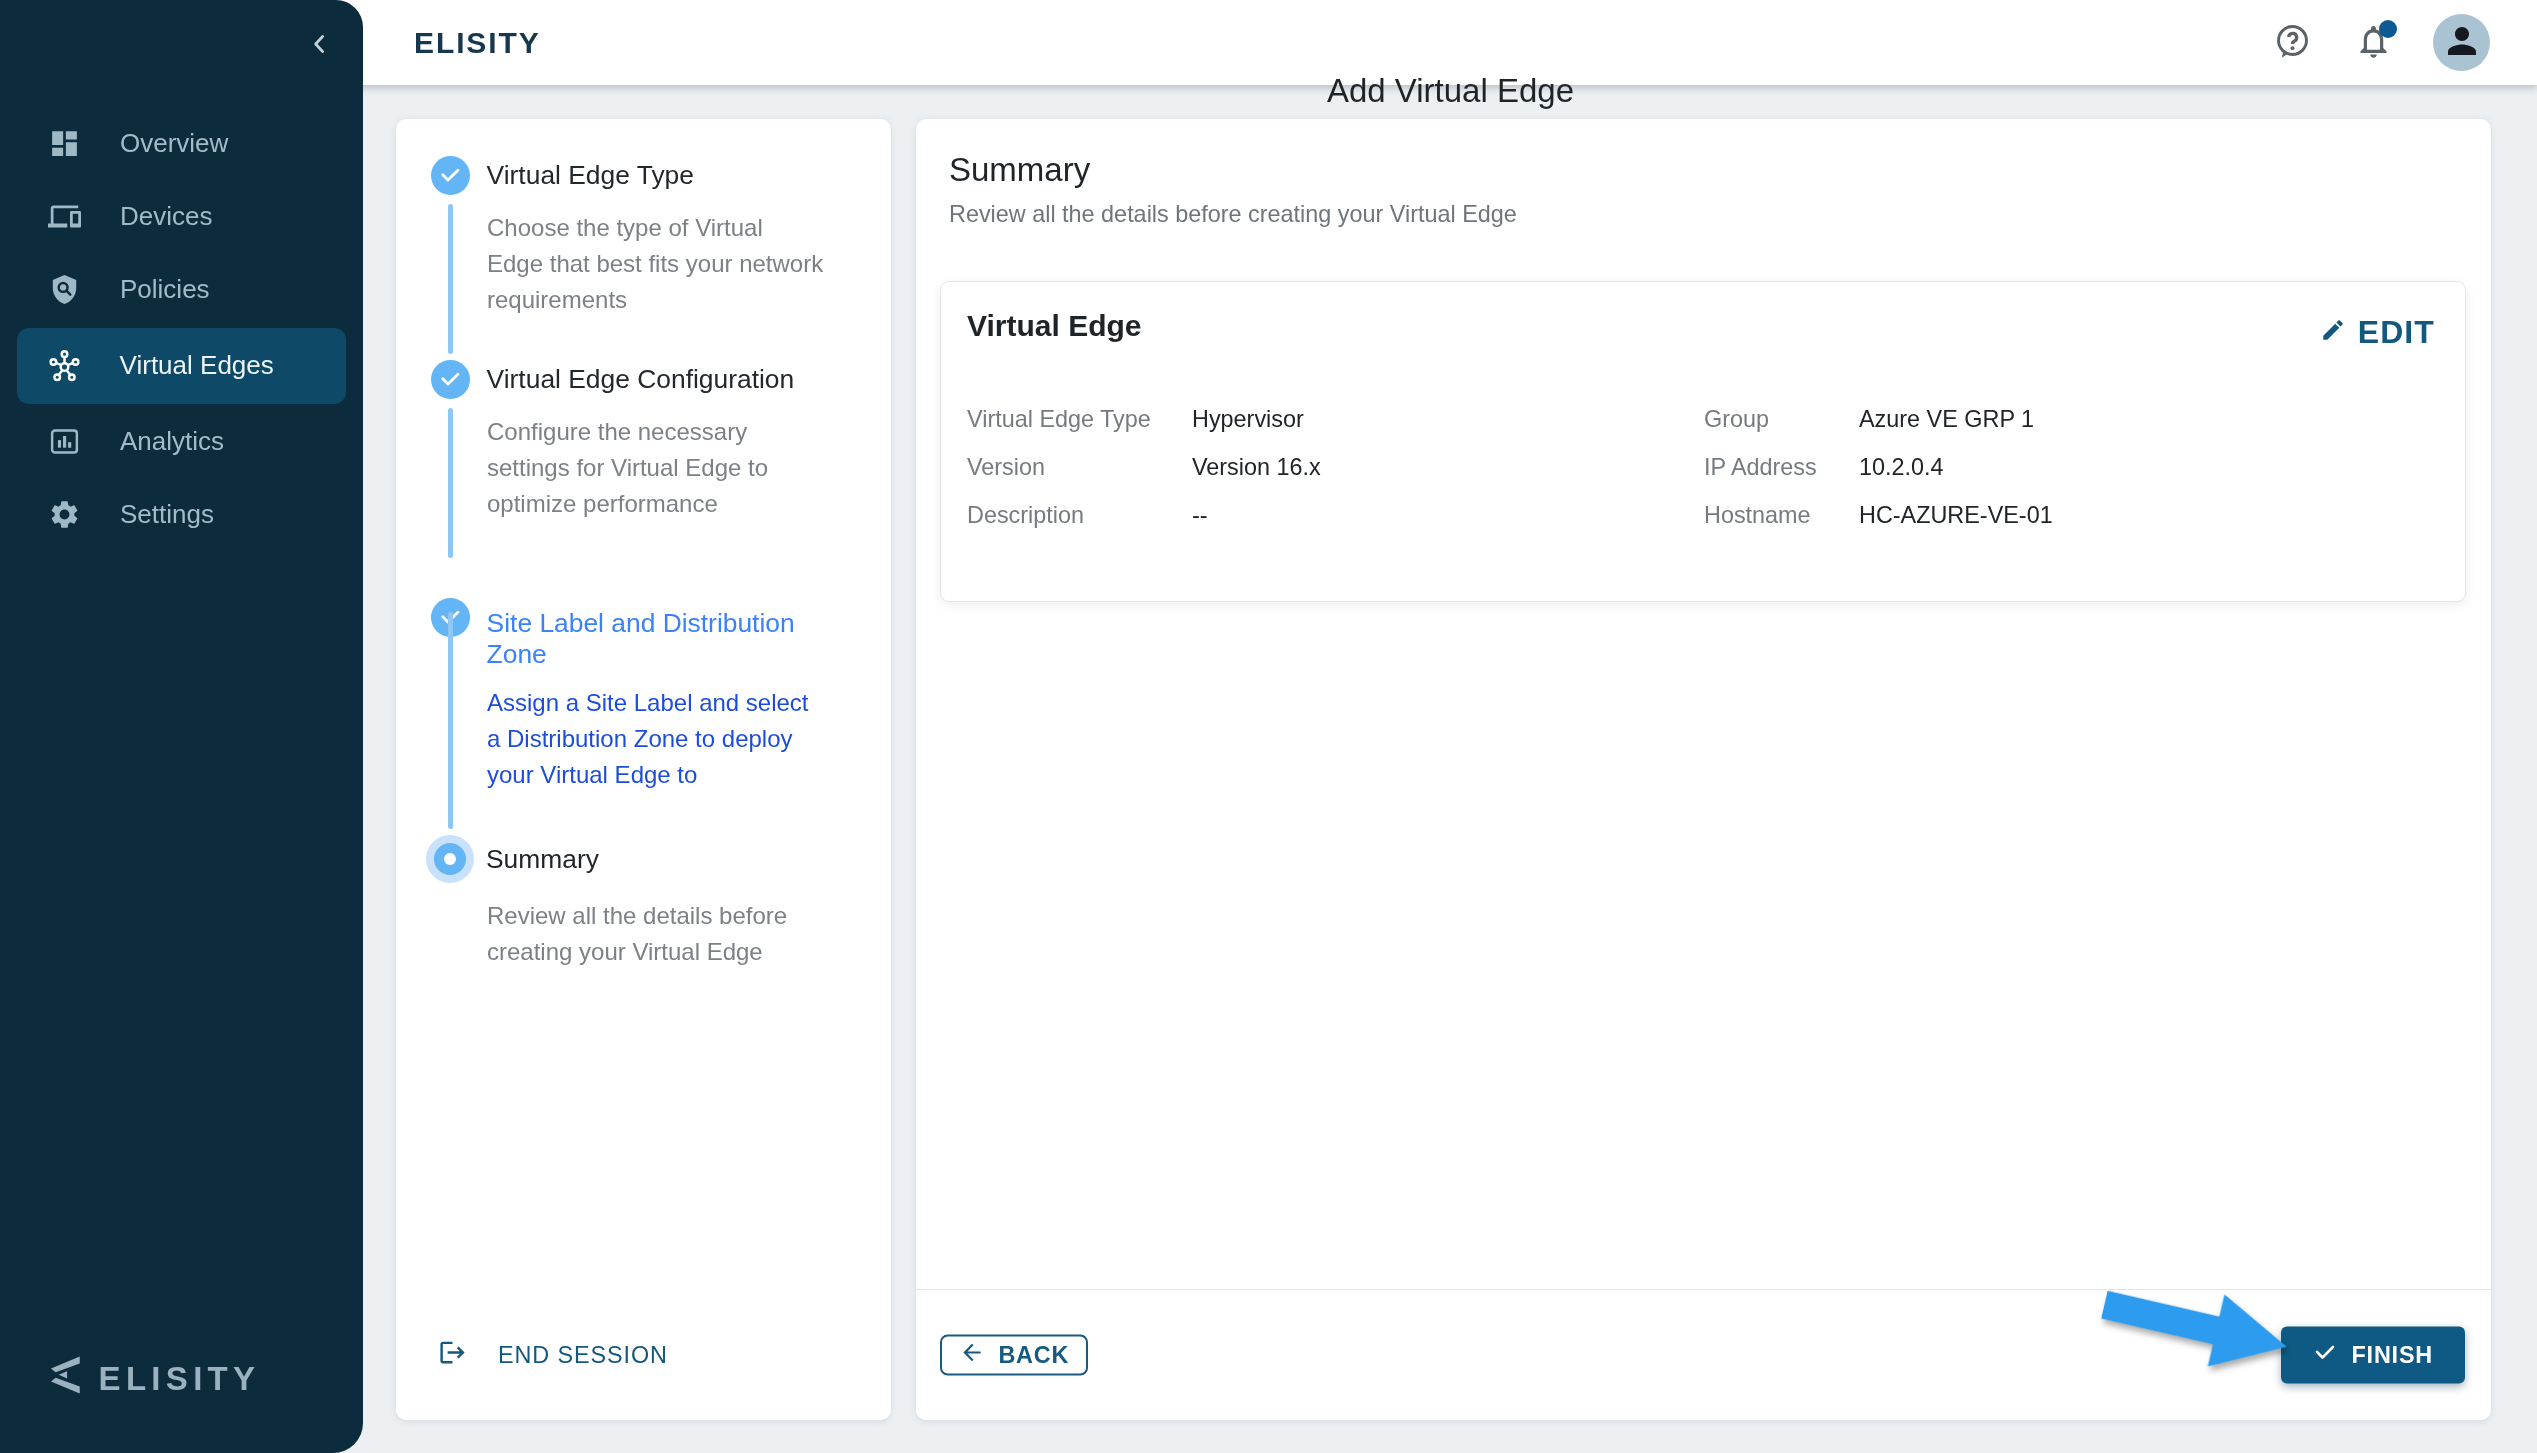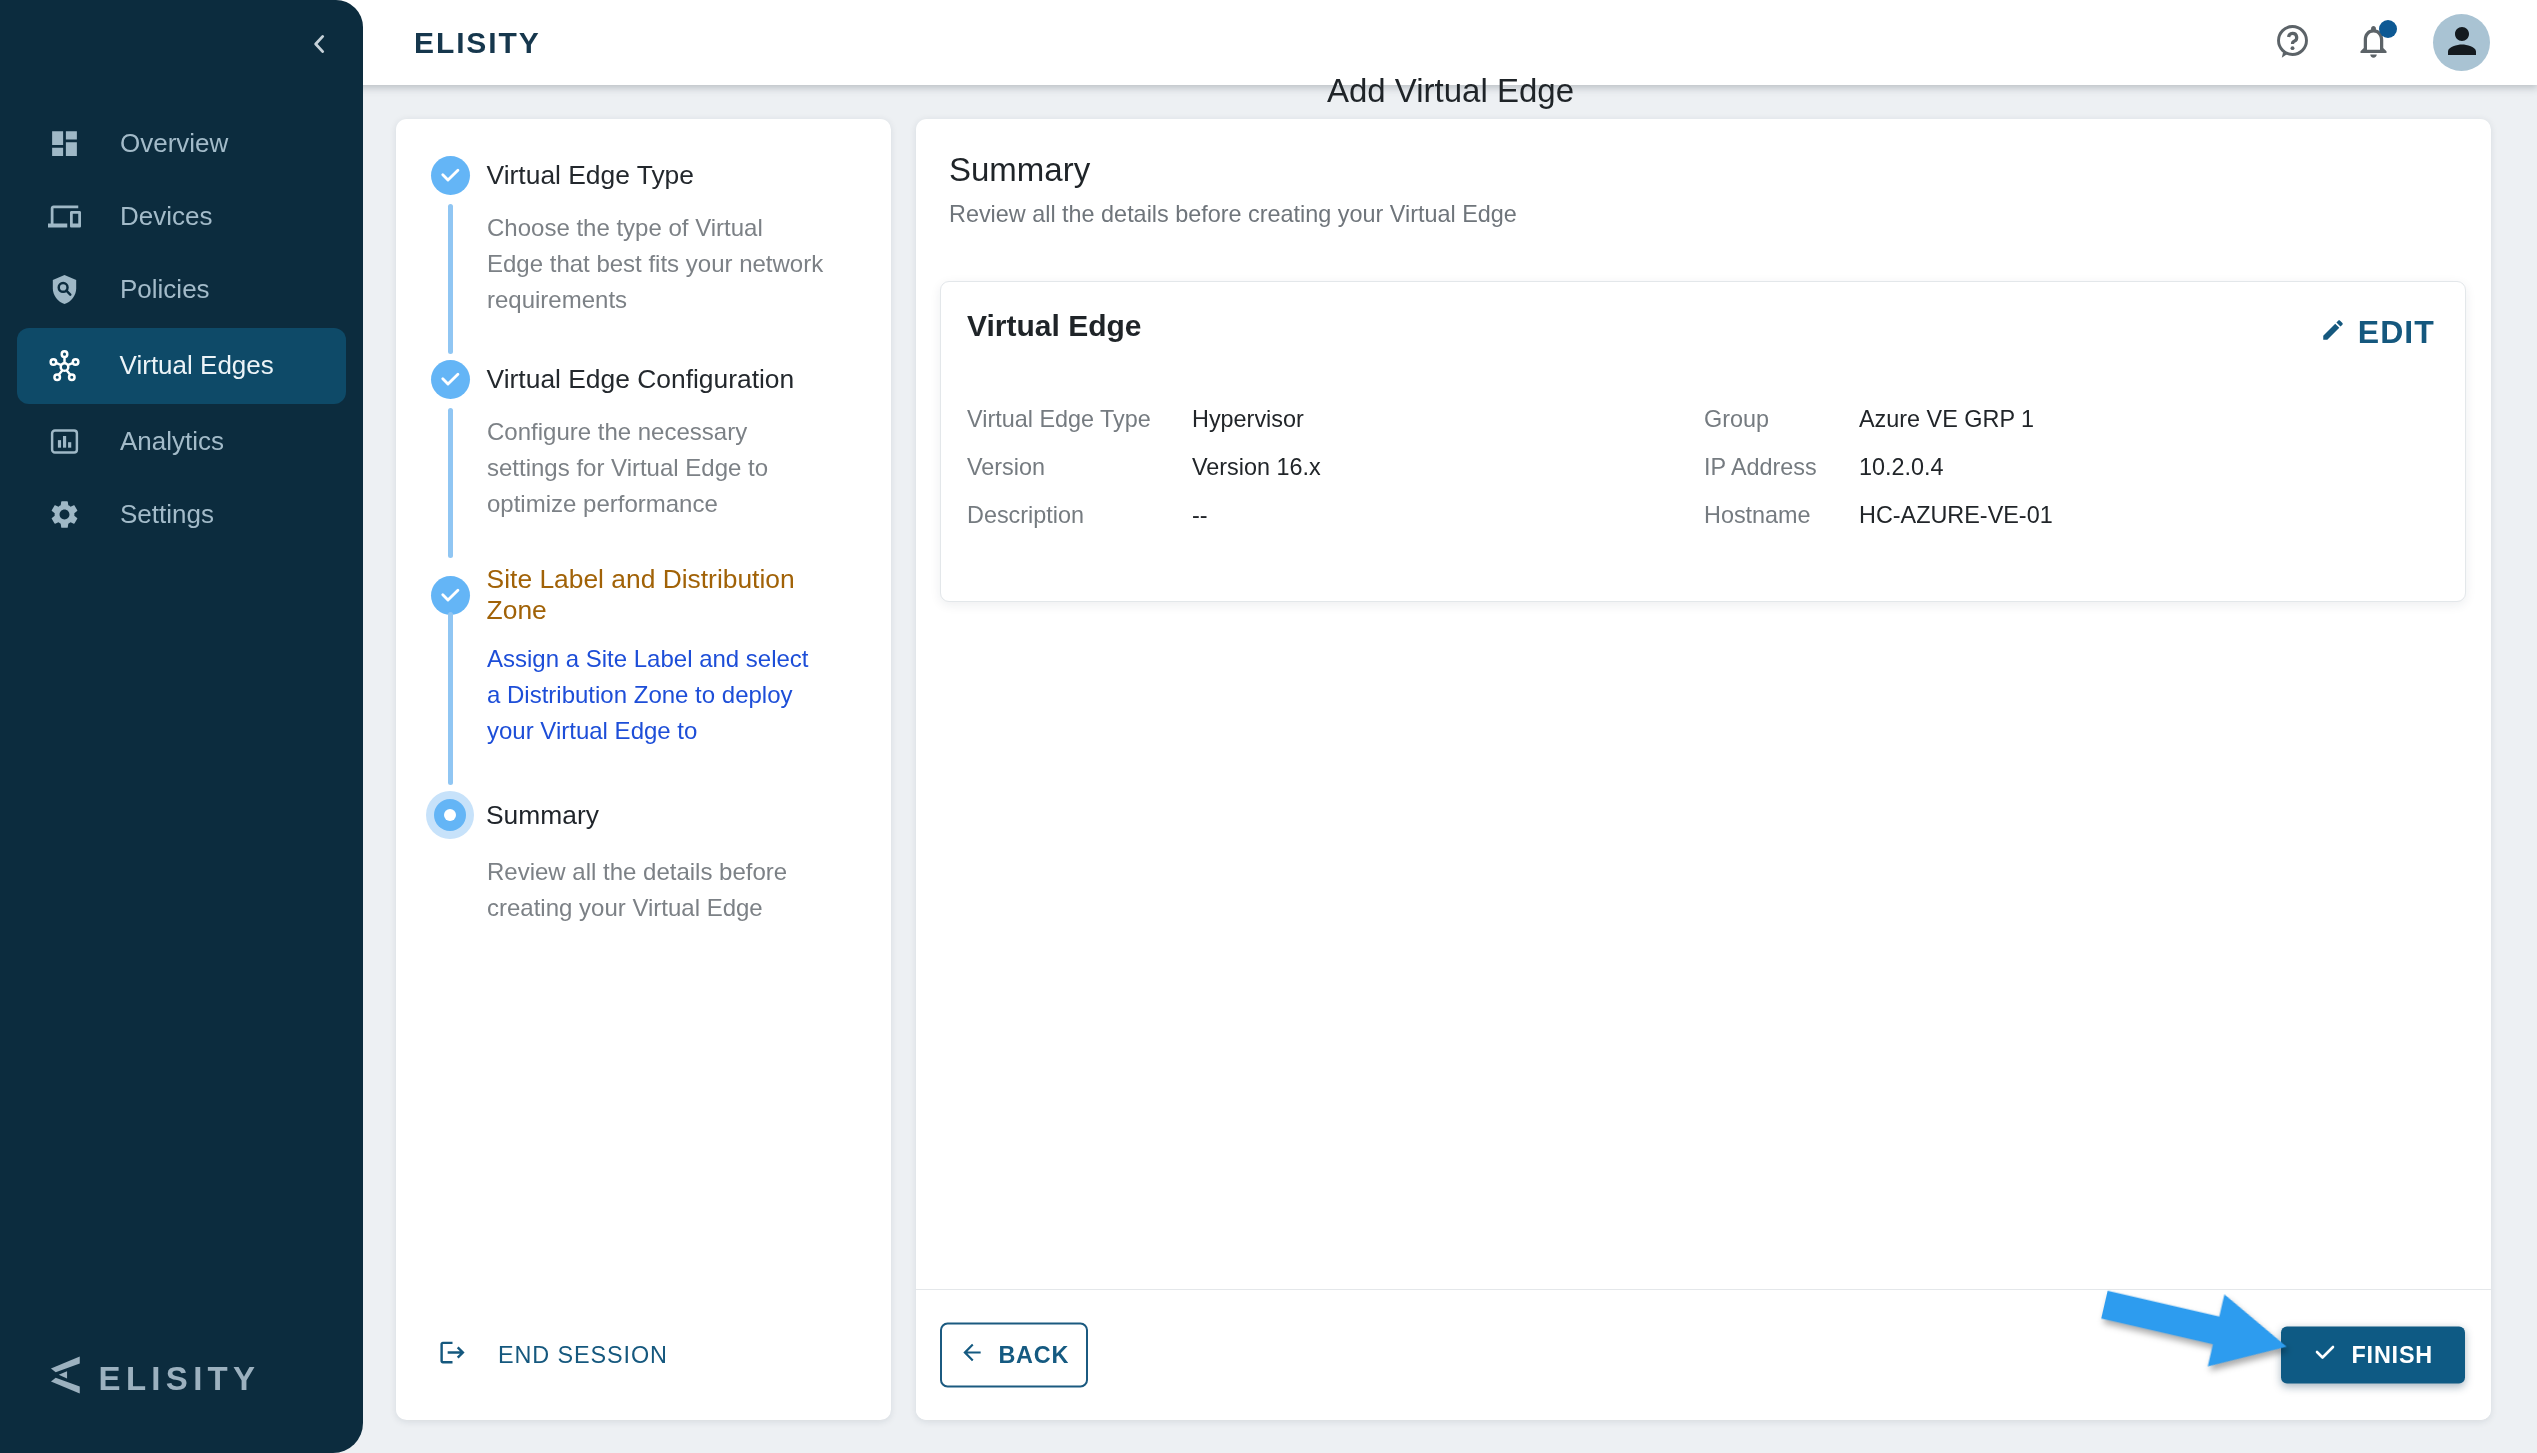--- a/index.html
+++ b/index.html
@@ -66,21 +66,21 @@
   .step.has-line::before {
     content:""; position:absolute; left:52px; top:48px; bottom:6px;
     width:5.3px; border-radius:3px; background:#90C6F3;
   }
   .step-head { display:flex; align-items:center; }
   .step-circle {
     width:39px; height:39px; margin-left:35px; border-radius:50%;
     background:#64B5F6; display:flex; align-items:center; justify-content:center; flex:0 0 39px;
   }
   .step-title { margin-left:16.6px; font-size:26.4px; font-weight:500; color:#23282D; }
-  .step.muted .step-title { color:#a16207; }
+  .step.muted .step-title { color:#3b82f6;margin-top:44px; }
   .step-desc {
     margin:15px 36px 0 91px; font-size:24px; line-height:36px; color:#7C8186; max-width:381px;
   }
   .step.muted .step-desc { color:#1d4ed8; }
   .step-circle-active {
     width:48px; height:48px; margin-left:30px; border-radius:50%; flex:0 0 48px;
     background:#C7E2FA; display:flex; align-items:center; justify-content:center;
   }
   .step-circle-active .mid { width:32px; height:32px; border-radius:50%; background:#64B5F6; display:flex; align-items:center; justify-content:center; }
   .step-circle-active .dot { width:12px; height:12px; border-radius:50%; background:#fff; }
@@ -117,21 +117,21 @@
   .field-label { color:#757B80; flex:0 0 225px; }
   .col-right .field-label { flex:0 0 155px; }
   .field-value { color:#212529; font-weight:500; }
 
   .main-footer {
     position:absolute; left:0; right:0; bottom:0; height:131px;
     border-top:1.5px solid #E4E7EA; border-radius:0 0 10.6px 10.6px; background:#fff;
   }
   .back-btn {
     position:absolute; left:24px; top:50%; transform:translateY(-50%);
-    width:148px; height:65px; border:2.3px solid #1B5A80; border-radius:7.6px; background:#fff;
+    width:148px; height:41px; border:2.3px solid #1B5A80; border-radius:7.6px; background:#fff;
     display:flex; align-items:center; justify-content:center; gap:13.6px; cursor:pointer;
     color:#155A81; font-size:23.4px; font-weight:600; letter-spacing:0.8px;
   }
   .finish-btn {
     position:absolute; right:26px; top:50%; transform:translateY(-50%);
     height:57px; padding:0 32px; border:none; border-radius:6px; background:#0E5A84;
     display:flex; align-items:center; justify-content:center; gap:15px; cursor:pointer;
     color:#ffffff; font-size:23.4px; font-weight:600; letter-spacing:0.8px;
     box-shadow:0 3px 9px rgba(10,50,80,0.35);
   }

